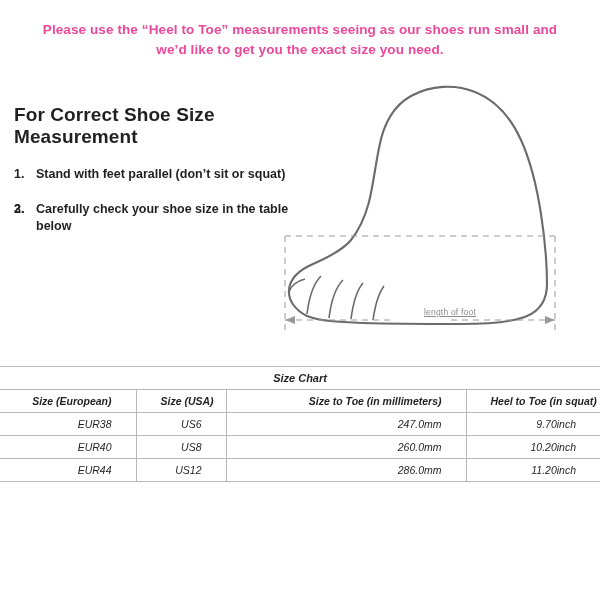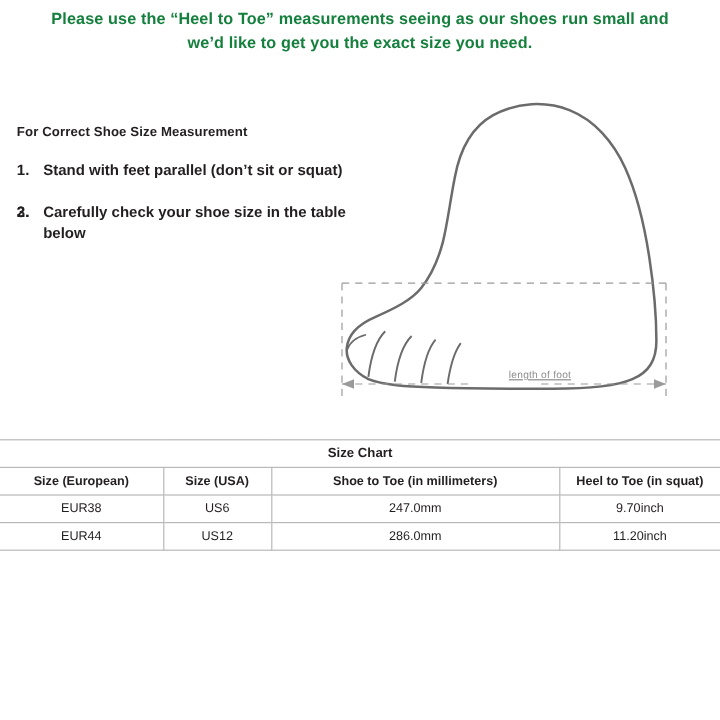--- a/index.html
+++ b/index.html
@@ -17,41 +17,41 @@
   .page {
     position: relative;
     width: 600px;
     height: 600px;
     box-sizing: border-box;
   }
 
   
   .notice {
     position: absolute;
-    top: 6px;
+    top: 20px;
     left: 28px;
     width: 544px;
     text-align: center;
-    color: #15803d;
+    color: #ec4899;
     font-weight: bold;
     font-size: 13.5px;
     line-height: 1.45;
     letter-spacing: 0.1px;
   }
 
   
   .instructions {
     position: absolute;
     top: 104px;
     left: 14px;
     width: 300px;
   }
   .instructions h2 {
     margin: 0 0 18px 0;
-    font-size: 11px;
+    font-size: 19px;
     font-weight: bold;
     color: #231f20;
     letter-spacing: 0.1px;
   }
   .instructions ol {
     margin: 0;
     padding: 0;
     list-style: none;
   }
   .instructions li {
@@ -95,26 +95,27 @@
     position: absolute;
     left: 0;
     top: 366px;
     width: 600px;
   }
   table.size-chart {
     border-collapse: collapse;
     width: 600px;
     table-layout: fixed;
     font-size: 10.5px;
+    font-style: italic;
   }
   table.size-chart th,
   table.size-chart td {
     border: 1px solid #b8b8b8;
-    padding: 4px 12px;
-    text-align: center;
+    padding: 4px 24px;
+    text-align: right;
     vertical-align: middle;
     height: 14px;
     color: #231f20;
     font-weight: normal;
     white-space: nowrap;
     overflow: hidden;
   }
   table.size-chart tr.title-row th {
     text-align: center;
     font-weight: bold;
@@ -204,30 +205,36 @@
           <col class="col3">
           <col class="col4">
       </colgroup>
       <tbody>
         <tr class="title-row">
           <th colspan="4">Size Chart</th>
         </tr>
         <tr class="head-row">
           <td>Size (European)</td>
           <td>Size (USA)</td>
-          <td>Shoe to Toe (in millimeters)</td>
+          <td>Size to Toe (in millimeters)</td>
           <td>Heel to Toe (in squat)</td>
         </tr>
         <tr class="body-row">
           <td>EUR38</td>
           <td>US6</td>
           <td>247.0mm</td>
           <td>9.70inch</td>
         </tr>
         <tr class="body-row">
+          <td>EUR40</td>
+          <td>US8</td>
+          <td>260.0mm</td>
+          <td>10.20inch</td>
+        </tr>
+        <tr class="body-row">
           <td>EUR44</td>
           <td>US12</td>
           <td>286.0mm</td>
           <td>11.20inch</td>
         </tr>
       </tbody>
     </table>
   </div>
 
 </div>

